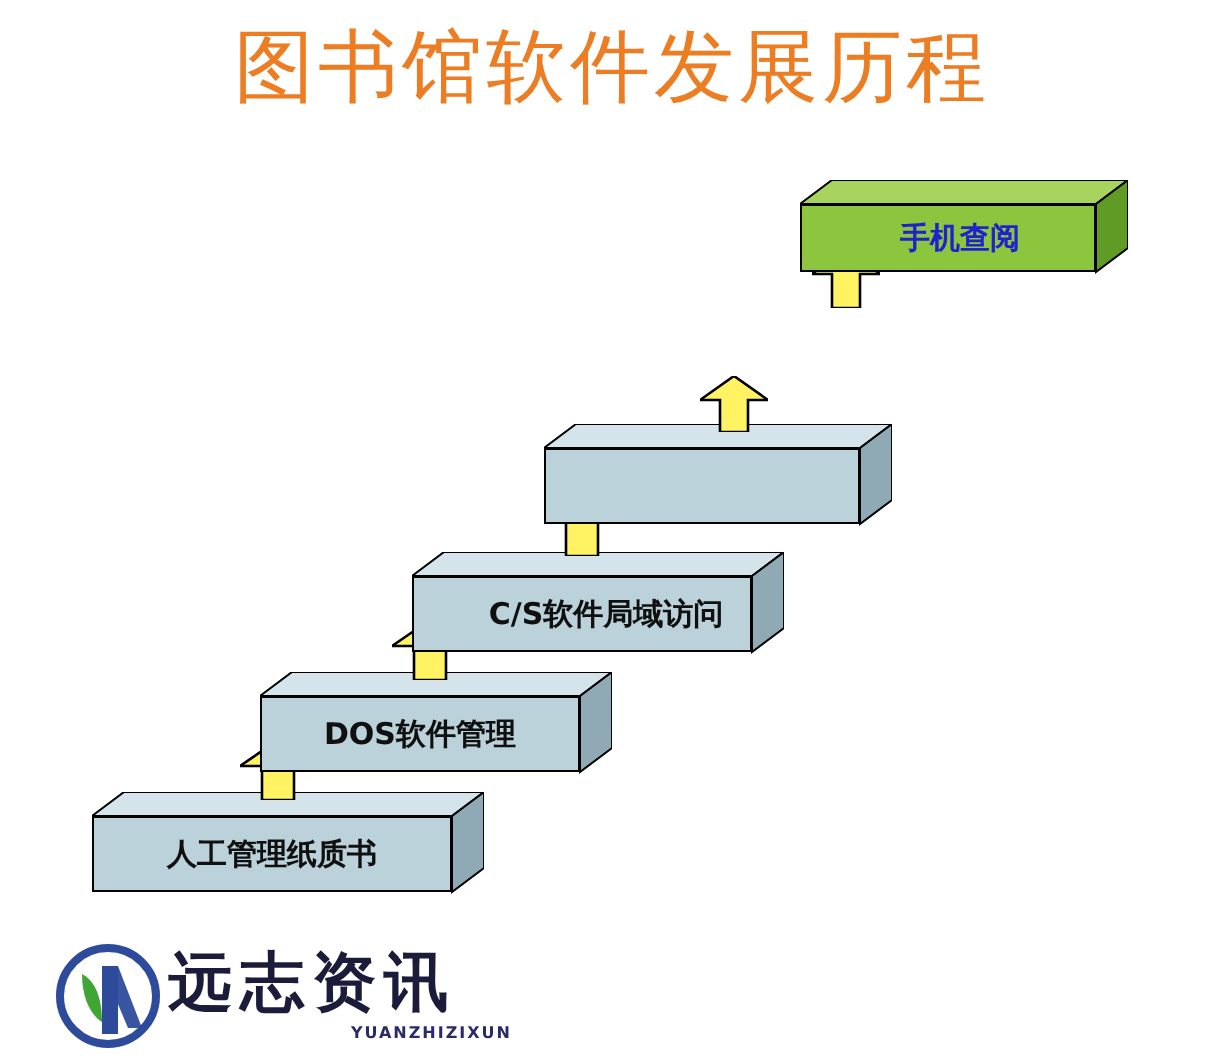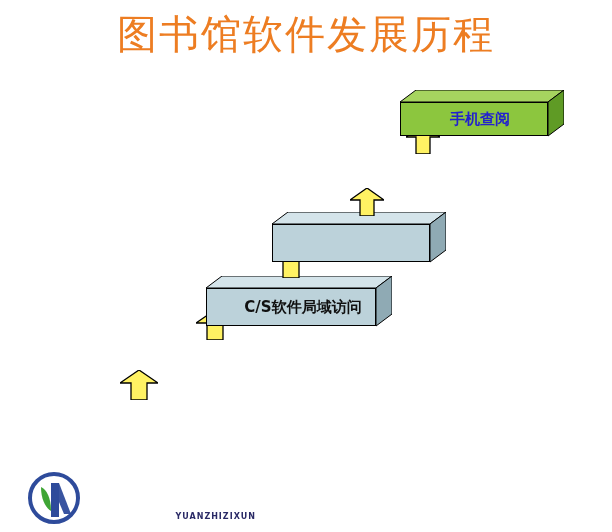--- a/index.html
+++ b/index.html
@@ -115,27 +115,43 @@
     line-height: 10px;
   }
 </style>
 </head>
 <body>
 
 <div id="stage">
 
   <div class="title">图书馆软件发展历程</div>
 
+  <div class="box3d" style="left:46px; top:396px; width:180px; height:50px;">
+    <svg width="196" height="52" viewBox="0 0 196 52" style="position:absolute;left:0;top:0;">
+      <polygon points="0,12 16,0 196,0 180,12" fill="#D4E4EA" stroke="#000" stroke-width="1"></polygon>
+      <polygon points="180,12 196,0 196,38 180,50" fill="#8FAAB4" stroke="#000" stroke-width="1"></polygon>
+      <rect x="0.5" y="12.5" width="179" height="37" fill="#BCD2DA" stroke="#000" stroke-width="1"></rect>
+    </svg>
+    <div class="face-front lbl lbl-dark" style="height:38px; border:none; background:transparent;">人工管理纸质书</div>
+  </div>
 
   <div class="arrow" style="left:120px; top:370px; width:38px; height:30px;">
     <svg width="38" height="30" viewBox="0 0 38 30">
       <polygon points="19,0 38,13 27,13 27,30 11,30 11,13 0,13" fill="#FFF263" stroke="#000000" stroke-width="1.3" stroke-linejoin="miter"></polygon>
     </svg>
   </div>
 
+  <div class="box3d" style="left:130px; top:336px; width:160px; height:50px;">
+    <svg width="176" height="52" viewBox="0 0 176 52" style="position:absolute;left:0;top:0;">
+      <polygon points="0,12 16,0 176,0 160,12" fill="#D4E4EA" stroke="#000" stroke-width="1"></polygon>
+      <polygon points="160,12 176,0 176,38 160,50" fill="#8FAAB4" stroke="#000" stroke-width="1"></polygon>
+      <rect x="0.5" y="12.5" width="159" height="37" fill="#BCD2DA" stroke="#000" stroke-width="1"></rect>
+    </svg>
+    <div class="face-front lbl lbl-dark" style="height:38px; border:none; background:transparent;">DOS软件管理</div>
+  </div>
 
   <div class="arrow" style="left:196px; top:310px; width:38px; height:30px;">
     <svg width="38" height="30" viewBox="0 0 38 30">
       <polygon points="19,0 38,13 27,13 27,30 11,30 11,13 0,13" fill="#FFF263" stroke="#000000" stroke-width="1.3" stroke-linejoin="miter"></polygon>
     </svg>
   </div>
 
   <div class="box3d" style="left:206px; top:276px; width:170px; height:50px;">
     <svg width="186" height="52" viewBox="0 0 186 52" style="position:absolute;left:0;top:0;">
       <polygon points="0,12 16,0 186,0 170,12" fill="#D4E4EA" stroke="#000" stroke-width="1"></polygon>
@@ -181,20 +197,21 @@
     <div class="face-front lbl lbl-blue" style="height:34px; border:none; background:transparent;padding-left:12px;">手机查阅</div>
   </div>
 
   <div class="logo">
     <svg class="logo-mark" viewBox="0 0 56 56">
       <circle cx="28" cy="28" r="24" fill="none" stroke="#2E4B9B" stroke-width="4"></circle>
       <path d="M15 17 C 15 30, 20 38, 25 41 C 25 28, 21 20, 15 17 Z" fill="#3FA535"></path>
       <path d="M25 13 L 33 13 L 33 47 L 25 47 Z" fill="#2E4B9B"></path>
       <path d="M25 13 L 33 13 L 45 44 L 38 44 Z" fill="#2E4B9B" opacity="0.95"></path>
     </svg>
+    <div class="logo-text">远志资讯</div>
     <div class="logo-pinyin">
       <span>YUAN</span>
       <span>ZHI</span>
       <span>ZI</span>
       <span>XUN</span>
     </div>
   </div>
 
 </div>
 

